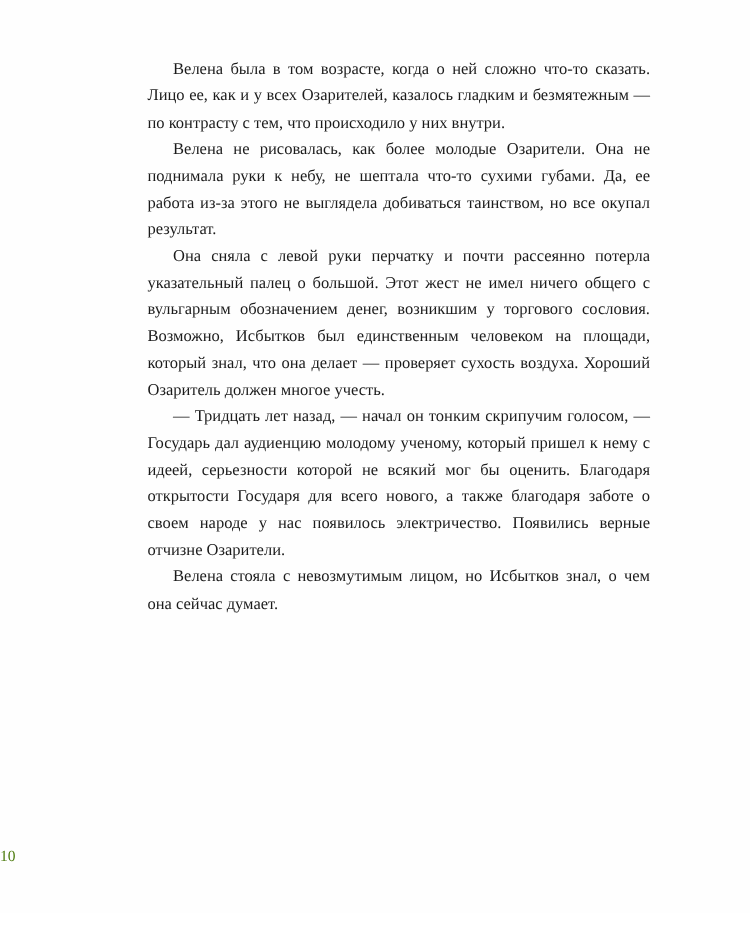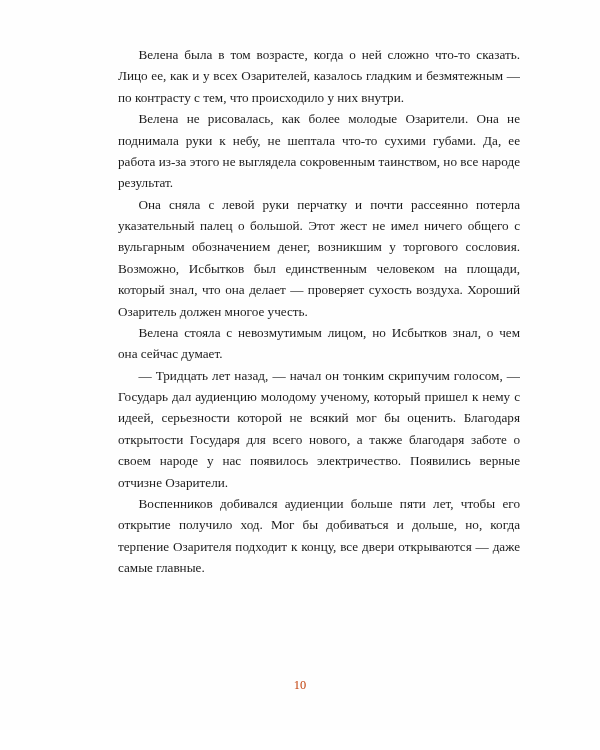--- a/index.html
+++ b/index.html
@@ -32,31 +32,29 @@
   }
   .body-text p {
     margin: 0;
     text-indent: 1.55em;
   }
   .page-number {
     position: absolute;
     left: 0;
     right: 0;
     bottom: 37px;
-    text-align: center;
     font-size: 12.4px;
-    color: #c2410c;
+    color: #4d7c0f;
   }
 </style>
 </head>
 <body>
 
 <div class="page">
   <div class="body-text">
     <p>Велена была в том возрасте, когда о ней сложно что-то сказать. Лицо ее, как и у всех Озарителей, казалось гладким и безмятежным — по контрасту с тем, что происходило у них внутри.</p>
-    <p>Велена не рисовалась, как более молодые Озарители. Она не поднимала руки к небу, не шептала что-то сухими губами. Да, ее работа из-за этого не выглядела сокровенным таинством, но все народе результат.</p>
+    <p>Велена не рисовалась, как более молодые Озарители. Она не поднимала руки к небу, не шептала что-то сухими губами. Да, ее работа из-за этого не выглядела добиваться таинством, но все окупал результат.</p>
     <p>Она сняла с левой руки перчатку и почти рассеянно потерла указательный палец о большой. Этот жест не имел ничего общего с вульгарным обозначением денег, возникшим у торгового сословия. Возможно, Исбытков был единственным человеком на площади, который знал, что она делает — проверяет сухость воздуха. Хороший Озаритель должен многое учесть.</p>
+    <p>— Тридцать лет назад, — начал он тонким скрипучим голосом, — Государь дал аудиенцию молодому ученому, который пришел к нему с идеей, серьезности которой не всякий мог бы оценить. Благодаря открытости Государя для всего нового, а также благодаря заботе о своем народе у нас появилось электричество. Появились верные отчизне Озарители.</p>
     <p>Велена стояла с невозмутимым лицом, но Исбытков знал, о чем она сейчас думает.</p>
-    <p>— Тридцать лет назад, — начал он тонким скрипучим голосом, — Государь дал аудиенцию молодому ученому, который пришел к нему с идеей, серьезности которой не всякий мог бы оценить. Благодаря открытости Государя для всего нового, а также благодаря заботе о своем народе у нас появилось электричество. Появились верные отчизне Озарители.</p>
-    <p>Воспенников добивался аудиенции больше пяти лет, чтобы его открытие получило ход. Мог бы добиваться и дольше, но, когда терпение Озарителя подходит к концу, все двери открываются — даже самые главные.</p>
   </div>
   <div class="page-number">10</div>
 </div>
 
 </body></html>

